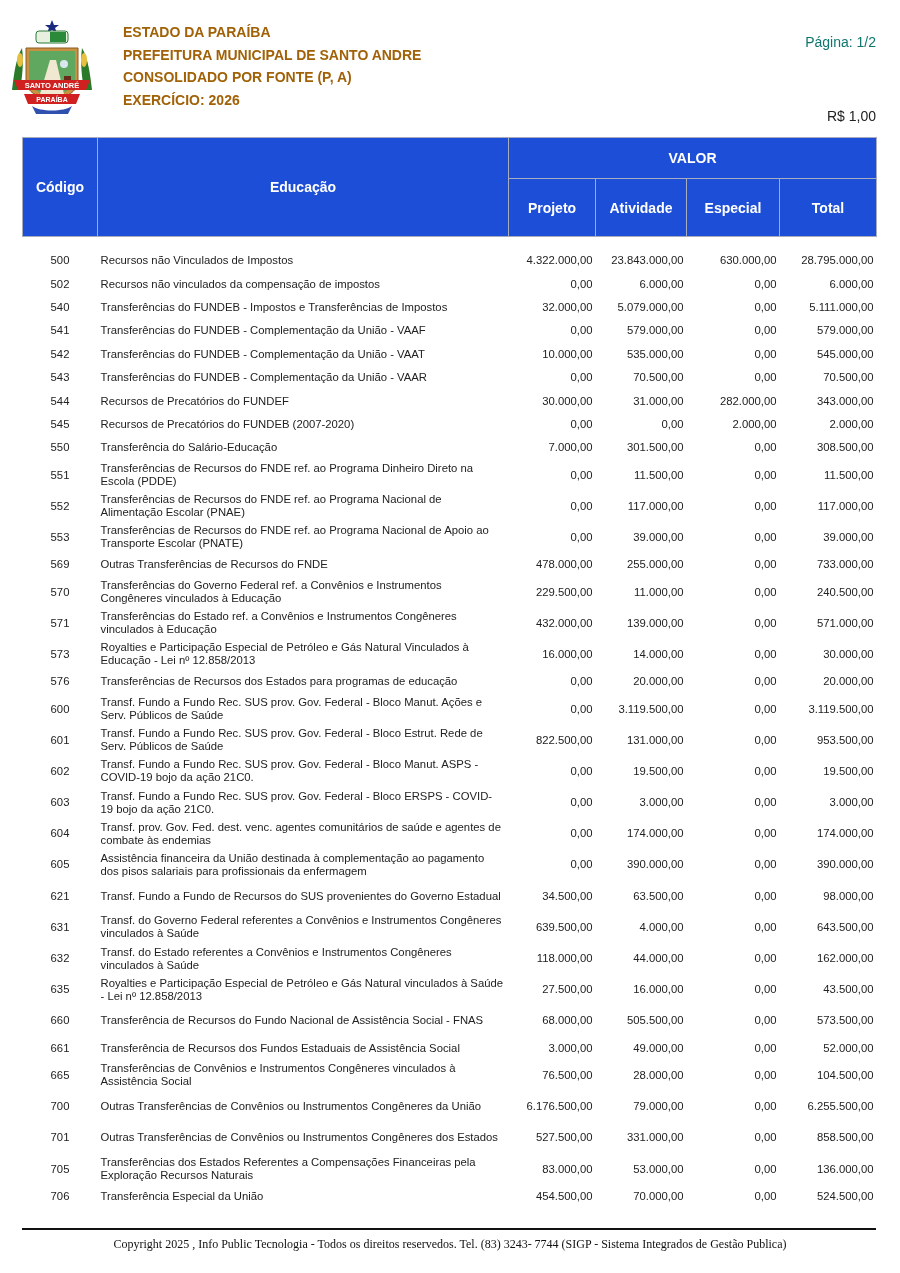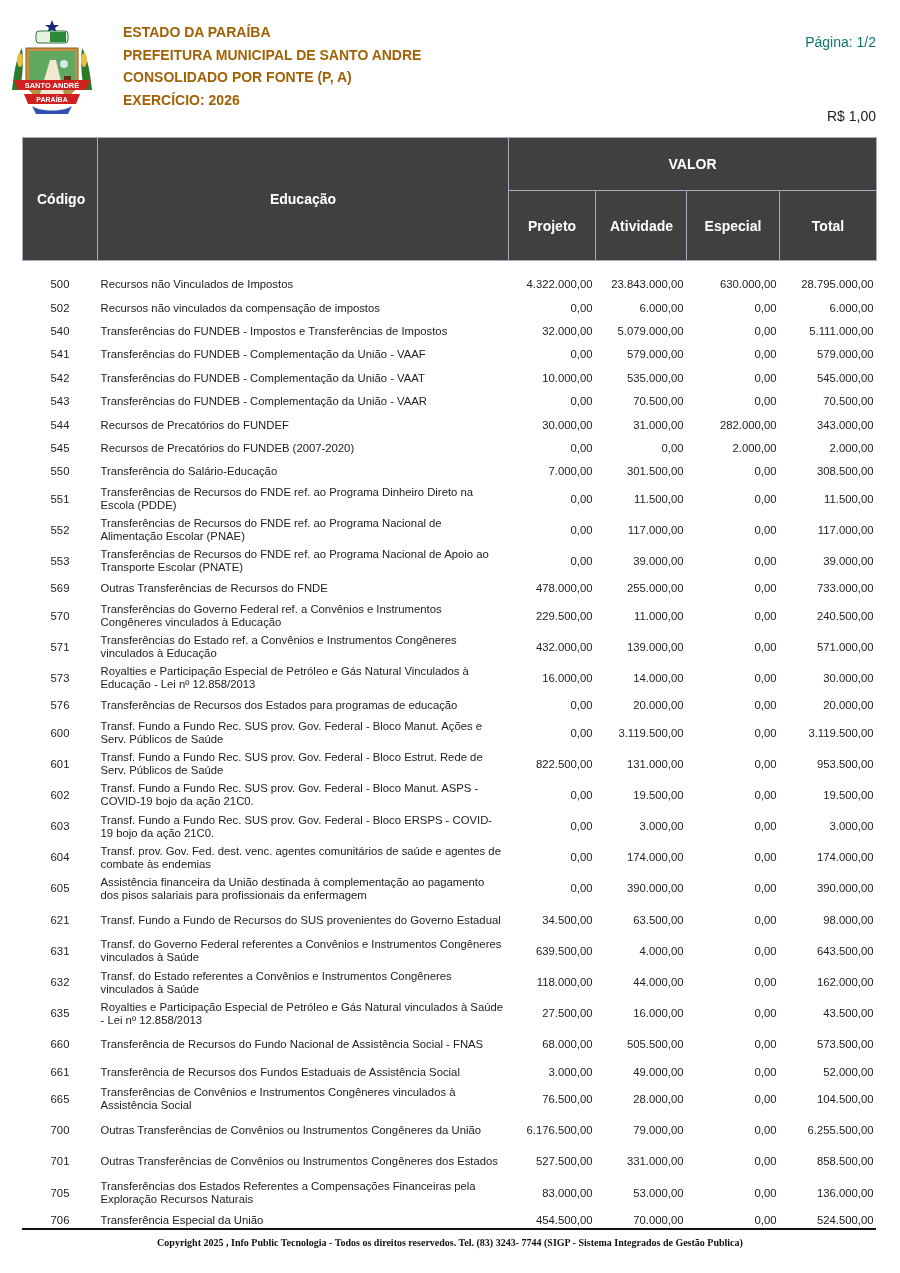--- a/index.html
+++ b/index.html
@@ -6,35 +6,35 @@
   body { width: 900px; height: 1273px; position: relative; overflow: hidden;
          font-family: "Liberation Sans", sans-serif; color: #1a1a1a; }
   .logo { position: absolute; left: 6px; top: 18px; width: 92px; height: 98px; }
   .header-titles { position: absolute; left: 123px; top: 21px; }
   .header-titles div { font-weight: bold; font-size: 14px; line-height: 22.5px; color: #a16207; }
   .page-num { position: absolute; right: 24px; top: 34px; font-size: 14px; color: #0f766e; }
   .currency { position: absolute; right: 24px; top: 108px; font-size: 14px; color: #222; }
 
   table.report { position: absolute; left: 22px; top: 137px; width: 854px;
                  border-collapse: collapse; table-layout: fixed; }
-  table.report th { background: #404040; color: #ffffff; font-weight: bold;
-                    border: 1.5px solid #a8acbf; padding: 14px; text-align: center; font-size: 14px; }
+  table.report th { background: #1d4ed8; color: #ffffff; font-weight: bold;
+                    border: 1.5px solid #a8acbf; padding: 8px; text-align: center; font-size: 14px; }
   th.h-top { height: 24px; }
   th.h-sub { height: 41px; margin-left: 24px; }
   table.report td { font-size: 11.3px; line-height: 13px; padding: 0; vertical-align: middle; color: #222; }
   td.code { text-align: center; }
   td.desc { text-align: left; padding-left: 3px !important; padding-right: 4px !important; }
   td.num { text-align: right; padding-right: 3px !important; }
   tr.row1 td { height: 23.4px; }
   tr.row2 td { height: 31.2px; }
   tr.first td { padding-top: 12px; }
 
   .footer-rule { position: absolute; left: 22px; top: 1228px; width: 854px; height: 1.5px; background: #111; }
   .copyright { position: absolute; left: 0; top: 1237px; width: 900px; text-align: center;
-               font-family: "Liberation Serif", serif; font-weight: bold; font-size: 10px; color: #111; }
+               font-family: "Liberation Serif", serif; font-weight: normal; font-size: 12px; color: #111; }
 </style>
 </head>
 <body>
 
 <div class="logo">
   <svg width="92" height="98" viewBox="0 0 92 98">
 
     <polygon points="46,2 48,7 53,7 49,10 51,15 46,12 41,15 43,10 39,7 44,7" fill="#1a2a80"></polygon>
     <rect x="30" y="13" width="32" height="12" rx="3" fill="#e8f0e0" stroke="#2a7a3a" stroke-width="1"></rect>
     <rect x="44" y="14" width="16" height="10" fill="#2a8a3a"></rect>

